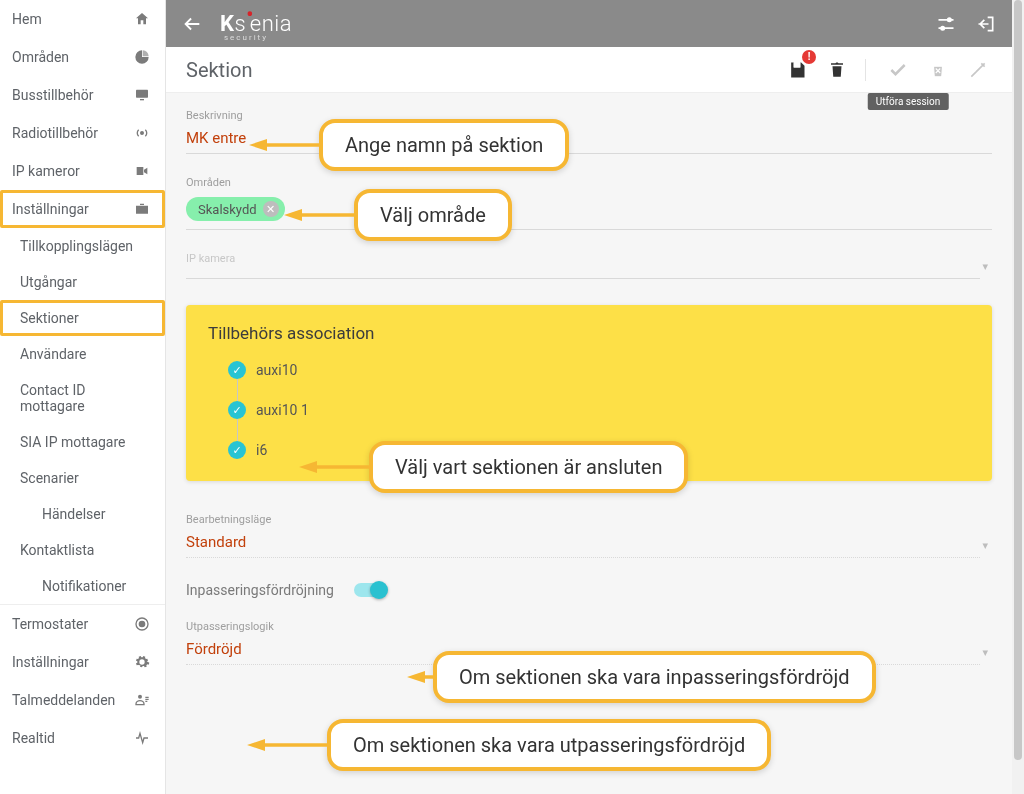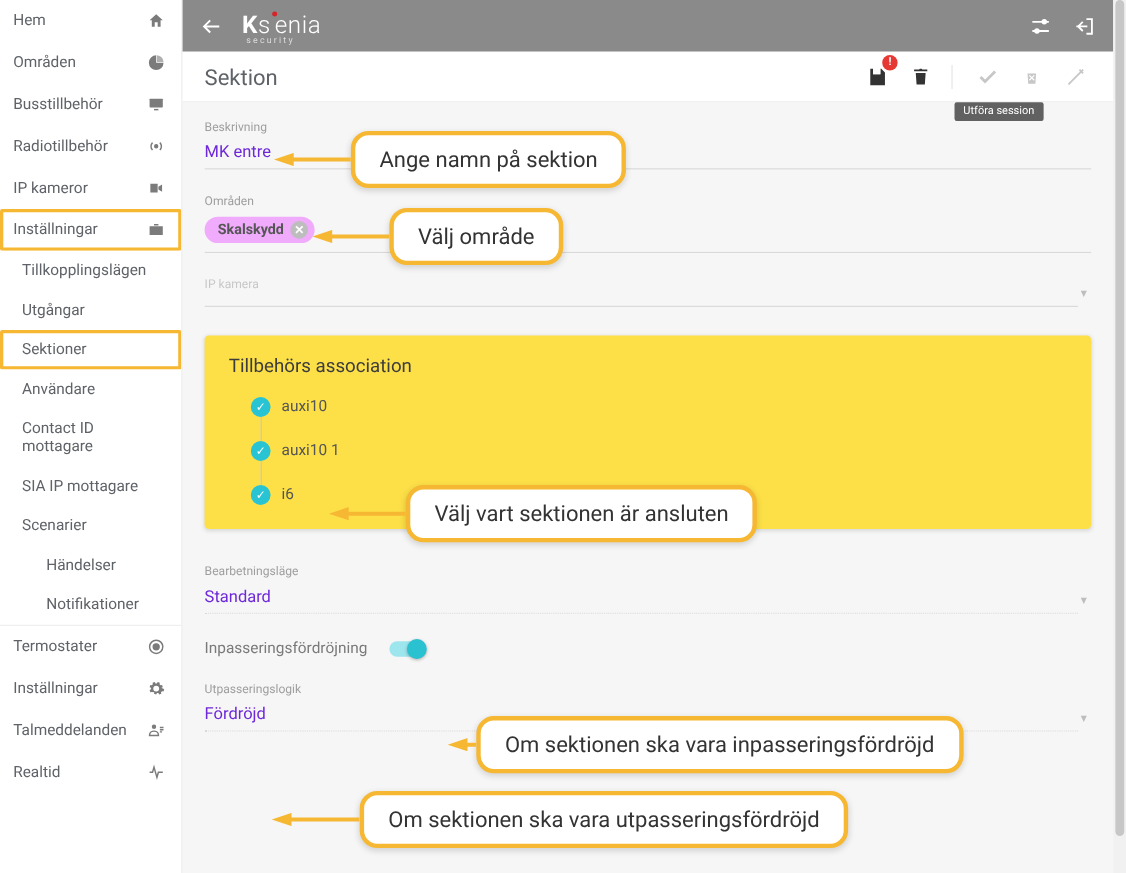--- a/index.html
+++ b/index.html
@@ -30,26 +30,26 @@
   .toolbar .tbtn { width: 28px; height: 28px; display:flex; align-items:center; justify-content:center; margin-left: 12px; color: #5f6368; cursor:pointer; position: relative; }
   .toolbar .tbtn.disabled { color: #c7c7c7; cursor: default; }
   .toolbar .sep { width: 1px; height: 22px; background: #e4e4e4; margin: 0 6px 0 14px; }
   .alert-badge { position: absolute; top: -6px; right: -5px; width: 14px; height: 14px; border-radius: 50%; background: #e53935; color: #fff; font-size: 10px; font-weight: 700; display:flex; align-items:center; justify-content:center; }
   .tooltip { position:absolute; top:37px; left:50%; transform:translateX(-50%); background:#616161; color:#fff; font-size:10px; padding:3px 8px; border-radius:2px; white-space:nowrap;margin-left:10px; }
 
   .content { flex: 1; overflow-y: auto; padding: 2px 0 20px 0; background: #f6f6f6; }
 
   .field { padding: 14px 20px 8px 20px; position: relative; }
   .field label { font-size: 11px; color: #9e9e9e; display: block; margin-bottom: 4px; }
-  .field .input-line { font-size: 15px; color: #6d28d9; border: none; border-bottom: 1px solid #d9d9d9; background: transparent; width: 100%; padding: 3px 0 6px 0; outline: none; }
+  .field .input-line { font-size: 15px; color: #c2410c; border: none; border-bottom: 1px solid #d9d9d9; background: transparent; width: 100%; padding: 3px 0 6px 0; outline: none; }
   .field .input-line.disabled { color: #bdbdbd; }
   .field.dropdown { padding-right:32px; }
   .field .chev { position:absolute; right: 24px; bottom: 14px; color:#bdbdbd; font-size:11px; }
 
-  .chip { display: inline-flex; align-items: center; background: #f0abfc; border-radius: 14px; padding: 4px 6px 4px 12px; font-size: 13px; color: #555; gap:6px;font-weight:bold; }
+  .chip { display: inline-flex; align-items: center; background: #86efac; border-radius: 14px; padding: 4px 6px 4px 12px; font-size: 13px; color: #555; gap:6px; }
   .chip .x { width:16px; height:16px; border-radius:50%; background:#bdbdbd; color:#fff; display:flex; align-items:center; justify-content:center; font-size:11px; cursor:pointer; }
 
   .card { margin: 18px 20px; background: #fde047; border-radius: 4px; box-shadow: 0 1px 4px rgba(0,0,0,.12); padding: 18px 22px 22px 22px; }
   .card h3 { font-size: 17px; font-weight: 400; color: #3c3c3c; margin-bottom: 18px; }
   .tree { margin-left: 20px; }
   .tree-node { display:flex; align-items:center; gap:10px; font-size:14px; color:#555; }
   .tree-check { width:18px; height:18px; border-radius:50%; background:#29c4d3; display:flex; align-items:center; justify-content:center; color:#fff; font-size:11px; }
   .tree-line { width:1px; height:22px; background:#c7c7c7; margin-left:9px; }
 
   .row-toggle { display:flex; align-items:center; padding: 16px 20px; gap:20px; }
@@ -141,20 +141,23 @@
       <span>Contact ID mottagare</span>
     </div>
     <div class="side-item sub">
       <span>SIA IP mottagare</span>
     </div>
     <div class="side-item sub">
       <span>Scenarier</span>
     </div>
     <div class="side-item sub2">
       <span>Händelser</span>
+    </div>
+    <div class="side-item sub">
+      <span>Kontaktlista</span>
     </div>
     <div class="side-item sub2">
       <span>Notifikationer</span>
     </div>
     <div class="side-item" style="border-top:1px solid #eee">
       <span>Termostater</span>
       <span class="side-icon">
           <svg width="16" height="16" viewBox="0 0 24 24" fill="none" stroke="currentColor" stroke-width="2">
             <circle cx="12" cy="12" r="9"></circle>
             <circle cx="12" cy="12" r="4" fill="currentColor"></circle>

